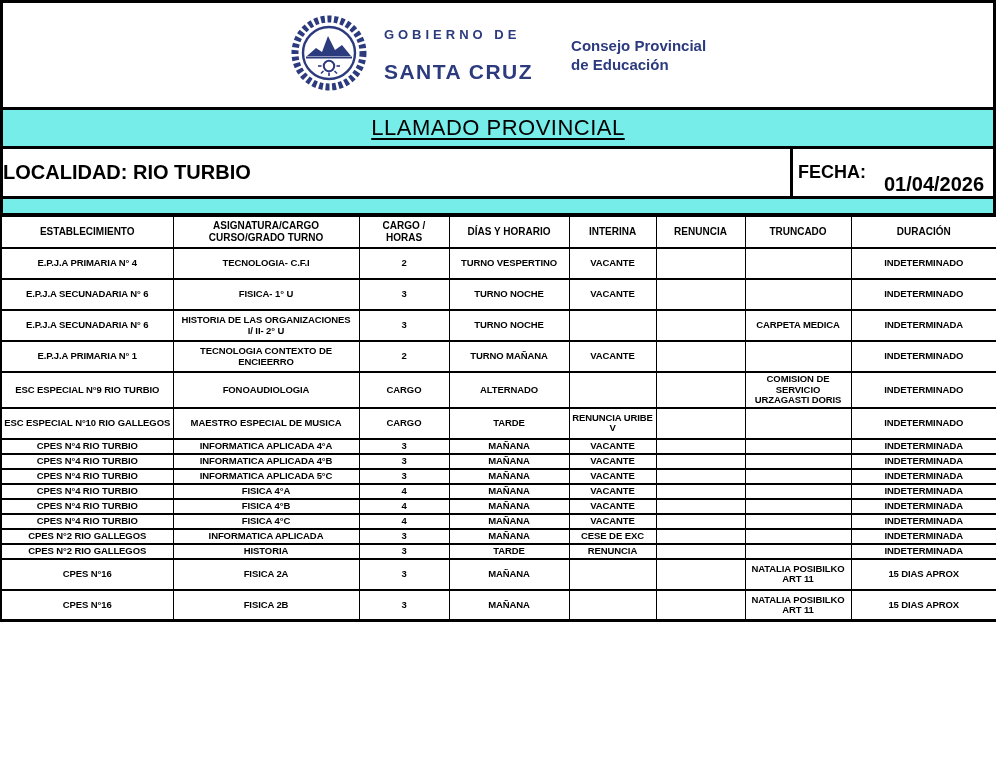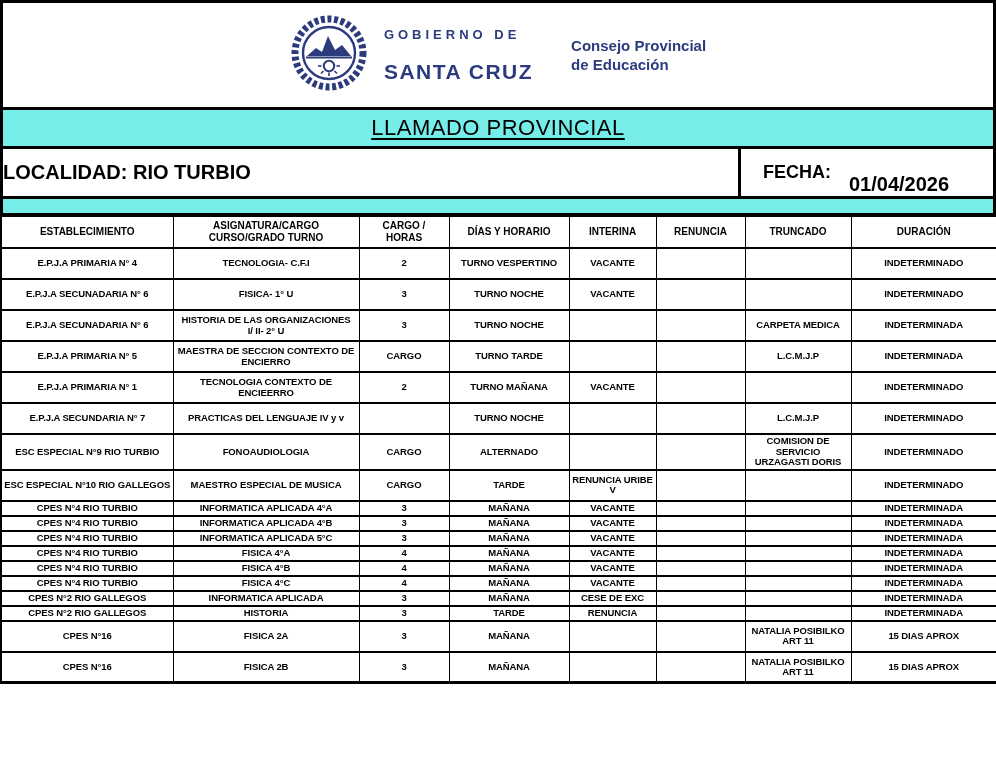--- a/index.html
+++ b/index.html
@@ -30,21 +30,21 @@
   .title-text {
     font-size:22px; font-weight:400; letter-spacing:.5px;
     text-decoration:underline; text-decoration-thickness:2px; text-underline-offset:3px;
   }
   
   .loc-row { height:50px; border:3px solid #000; border-top:none; display:flex; background:#fff; }
   .loc-cell {
     flex:1; display:flex; align-items:center; 
     font-size:20px; font-weight:800; border-right:3px solid #000;
   }
-  .fecha-cell { width:252px; display:flex; align-items:center; padding-left:22px; gap:18px; }
+  .fecha-cell { width:200px; display:flex; align-items:center; padding-left:5px; gap:18px; }
   .fecha-label { font-size:18px; font-weight:800; }
   .fecha-value { font-size:20px; font-weight:700;margin-top:24px; }
   
   .cyan-strip {
     height:16px; background:var(--cyan,#76EDE9);
     border-left:3px solid #000; border-right:3px solid #000; border-bottom:2px solid #000;
   }
   
   table.vac {
     width:996px; border-collapse:collapse; table-layout:fixed;
@@ -157,49 +157,28 @@
     <td>HISTORIA DE LAS ORGANIZACIONES
 I/ II- 2° U</td>
     <td>3</td>
     <td>TURNO NOCHE</td>
     <td></td>
     <td></td>
     <td>CARPETA MEDICA</td>
     <td>INDETERMINADA</td>
   </tr>
         <tr class="roomy">
-    <td>E.P.J.A PRIMARIA N° 5</td>
-    <td>MAESTRA DE SECCION CONTEXTO DE
-ENCIERRO</td>
-    <td>CARGO</td>
-    <td>TURNO TARDE</td>
-    <td></td>
-    <td></td>
-    <td>L.C.M.J.P</td>
-    <td>INDETERMINADA</td>
-  </tr>
-        <tr class="roomy">
     <td>E.P.J.A PRIMARIA N° 1</td>
     <td>TECNOLOGIA CONTEXTO DE
 ENCIEERRO</td>
     <td>2</td>
     <td>TURNO MAÑANA</td>
     <td>VACANTE</td>
     <td></td>
     <td></td>
-    <td>INDETERMINADO</td>
-  </tr>
-        <tr class="roomy">
-    <td>E.P.J.A SECUNDARIA N° 7</td>
-    <td>PRACTICAS DEL LENGUAJE IV y v</td>
-    <td></td>
-    <td>TURNO NOCHE</td>
-    <td></td>
-    <td></td>
-    <td>L.C.M.J.P</td>
     <td>INDETERMINADO</td>
   </tr>
         <tr class="roomy">
     <td>ESC ESPECIAL N°9 RIO TURBIO</td>
     <td>FONOAUDIOLOGIA</td>
     <td>CARGO</td>
     <td>ALTERNADO</td>
     <td></td>
     <td></td>
     <td>COMISION DE

